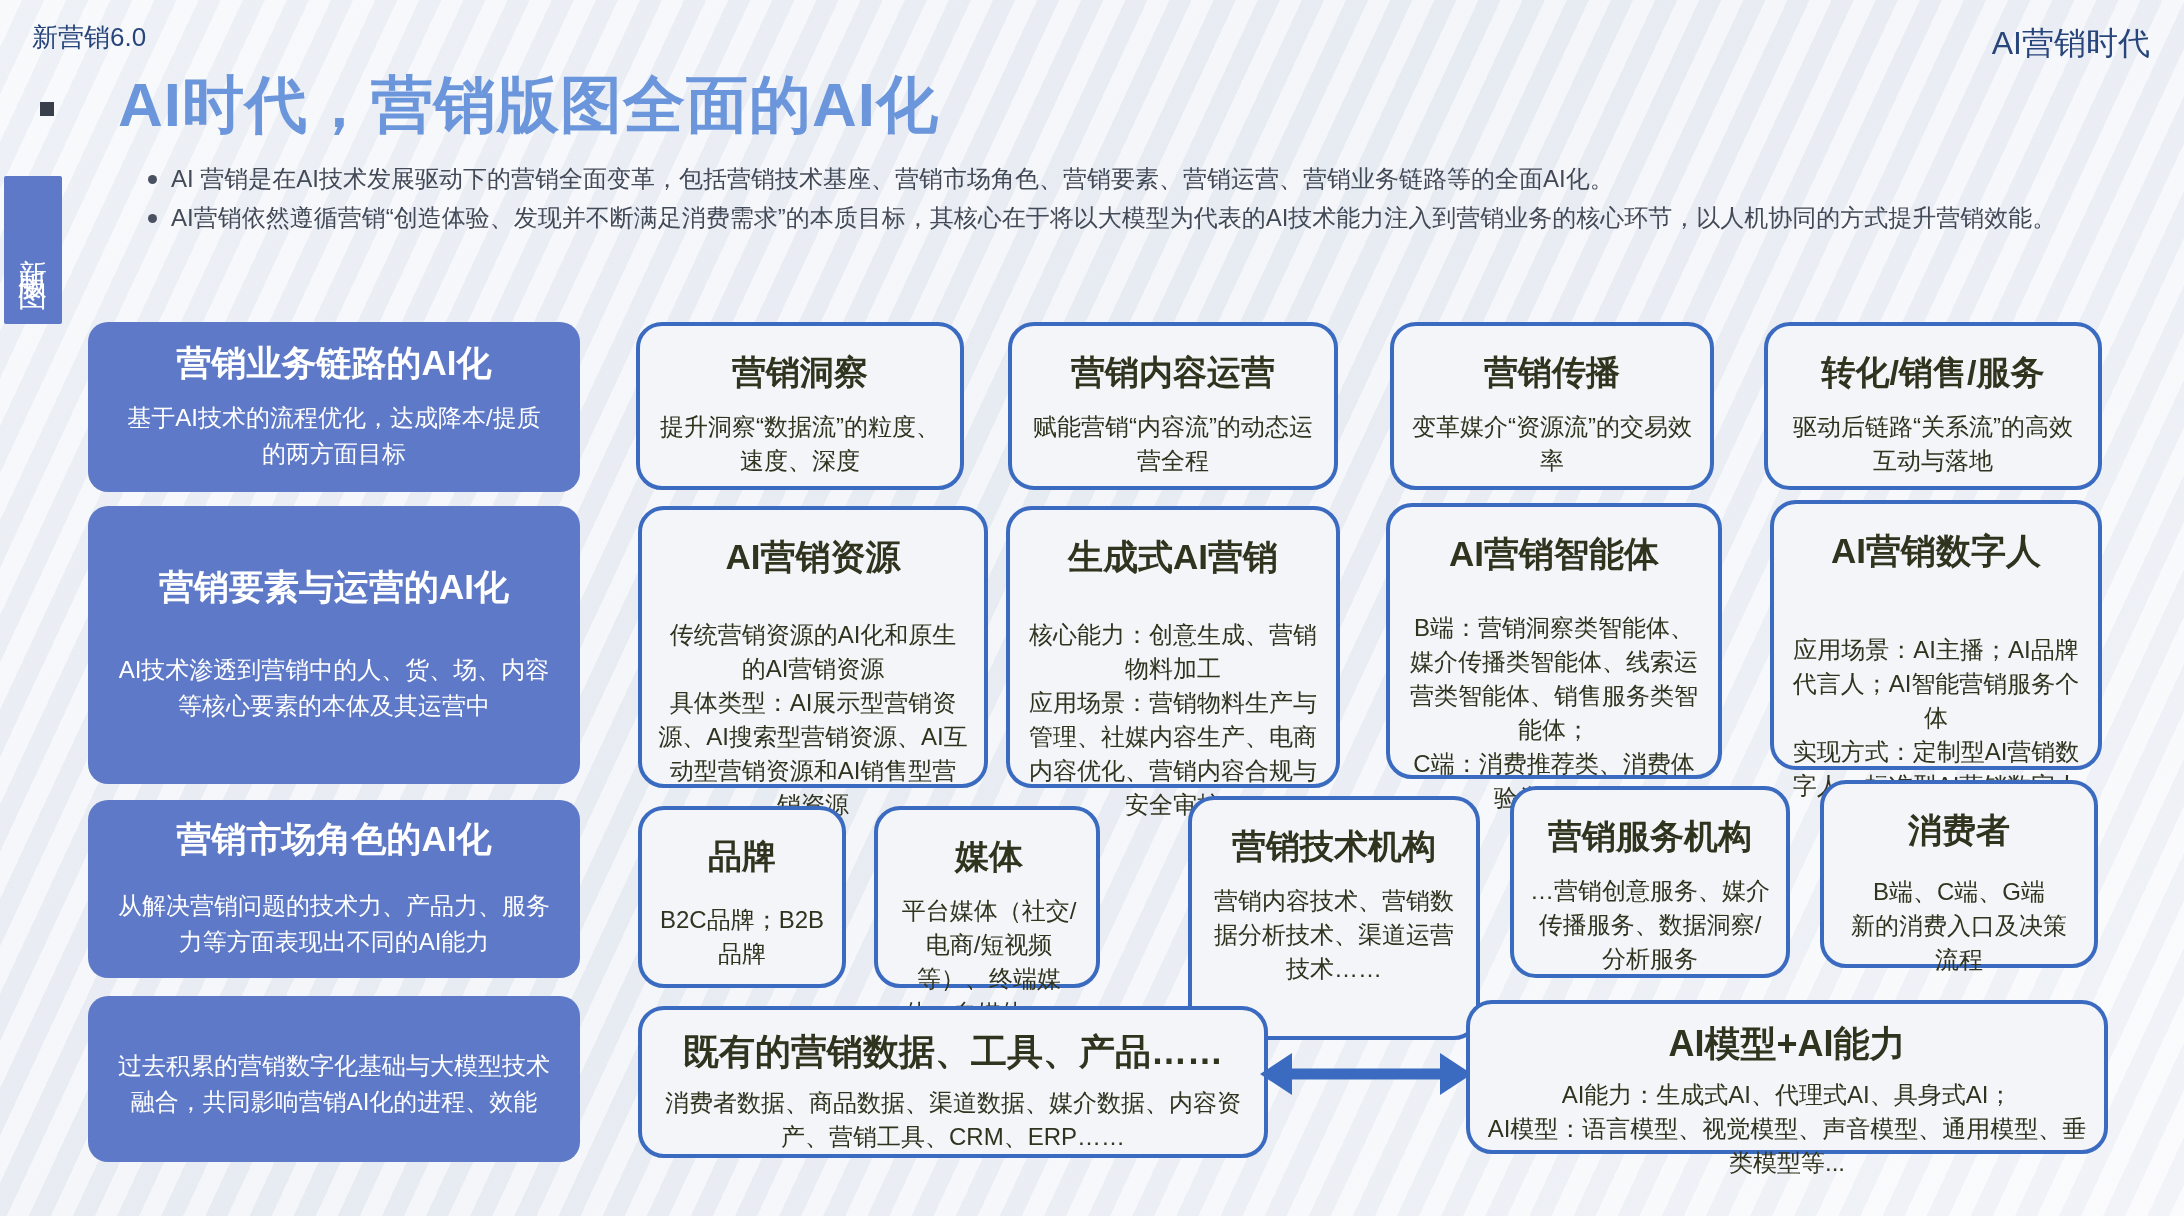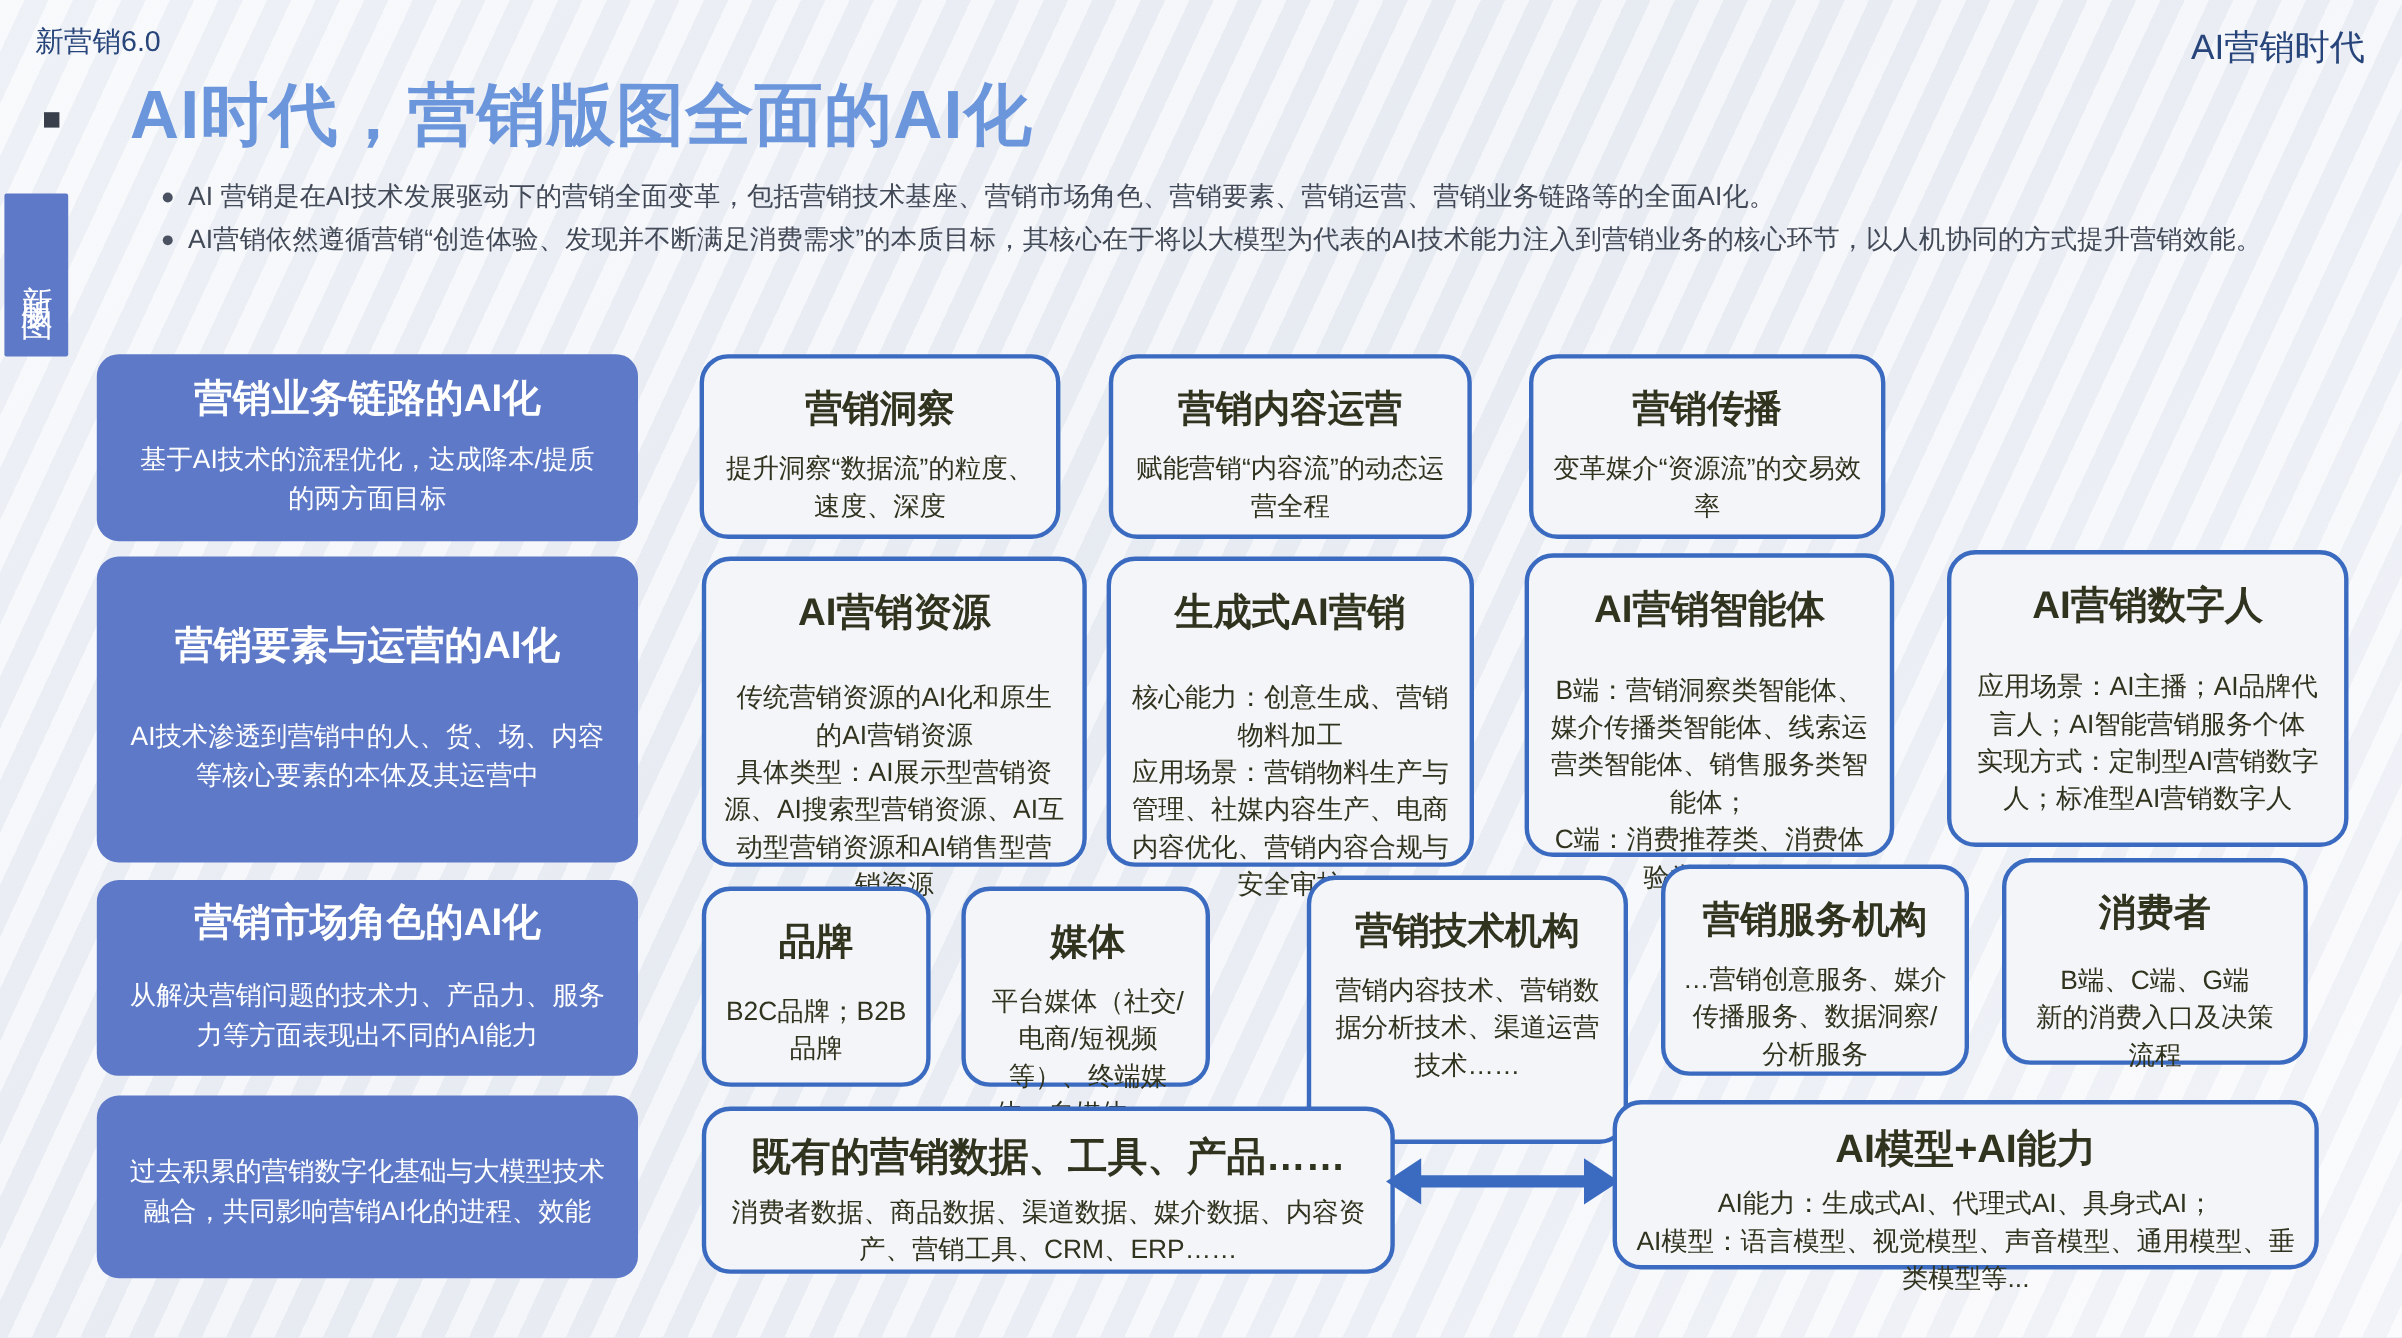--- a/index.html
+++ b/index.html
@@ -59,21 +59,21 @@
   .card-body{font-size:24px;line-height:1.42;margin-top:17px;white-space:pre-line;}
 
   .r1-1{left:636px;top:322px;width:328px;height:168px;}
   .r1-2{left:1008px;top:322px;width:330px;height:168px;}
   .r1-3{left:1390px;top:322px;width:324px;height:168px;}
   .r1-4{left:1764px;top:322px;width:338px;height:168px;}
 
   .r2-1{left:638px;top:506px;width:350px;height:282px;}
   .r2-2{left:1006px;top:506px;width:334px;height:282px;}
   .r2-3{left:1386px;top:503px;width:336px;height:276px;}
-  .r2-4{left:1770px;top:500px;width:365px;height:270px;}
+  .r2-4{left:1770px;top:500px;width:332px;height:270px;gap:25px;}
   .r2-1 .card-title,.r2-2 .card-title,.r2-3 .card-title,.r2-4 .card-title{font-size:35px;}
   .r2-1 .card-body,.r2-2 .card-body{margin-top:40px;}
   .r2-3 .card-body,.r2-4 .card-body{margin-top:36px;}
 
   .r3-1{left:638px;top:806px;width:208px;height:182px;}
   .r3-2{left:874px;top:806px;width:226px;height:182px;padding-left:20px;}
   .r3-3{left:1188px;top:796px;width:292px;height:244px;}
   .r3-4{left:1510px;top:786px;width:280px;height:192px;}
   .r3-5{left:1820px;top:780px;width:278px;height:188px;}
   .r3-1 .card-body{margin-top:26px;}
@@ -131,20 +131,24 @@
     <div class="card-body">提升洞察“数据流”的粒度、速度、深度</div>
   </div>
   <div class="card r1-2">
     <div class="card-title">营销内容运营</div>
     <div class="card-body">赋能营销“内容流”的动态运营全程</div>
   </div>
   <div class="card r1-3">
     <div class="card-title">营销传播</div>
     <div class="card-body">变革媒介“资源流”的交易效率</div>
   </div>
+  <div class="card r1-4">
+    <div class="card-title">转化/销售/服务</div>
+    <div class="card-body">驱动后链路“关系流”的高效互动与落地</div>
+  </div>
 
   <div class="card r2-1">
     <div class="card-title">AI营销资源</div>
     <div class="card-body">传统营销资源的AI化和原生的AI营销资源
 具体类型：AI展示型营销资源、AI搜索型营销资源、AI互动型营销资源和AI销售型营销资源</div>
   </div>
   <div class="card r2-2">
     <div class="card-title">生成式AI营销</div>
     <div class="card-body">核心能力：创意生成、营销物料加工
 应用场景：营销物料生产与管理、社媒内容生产、电商内容优化、营销内容合规与安全审核</div>

